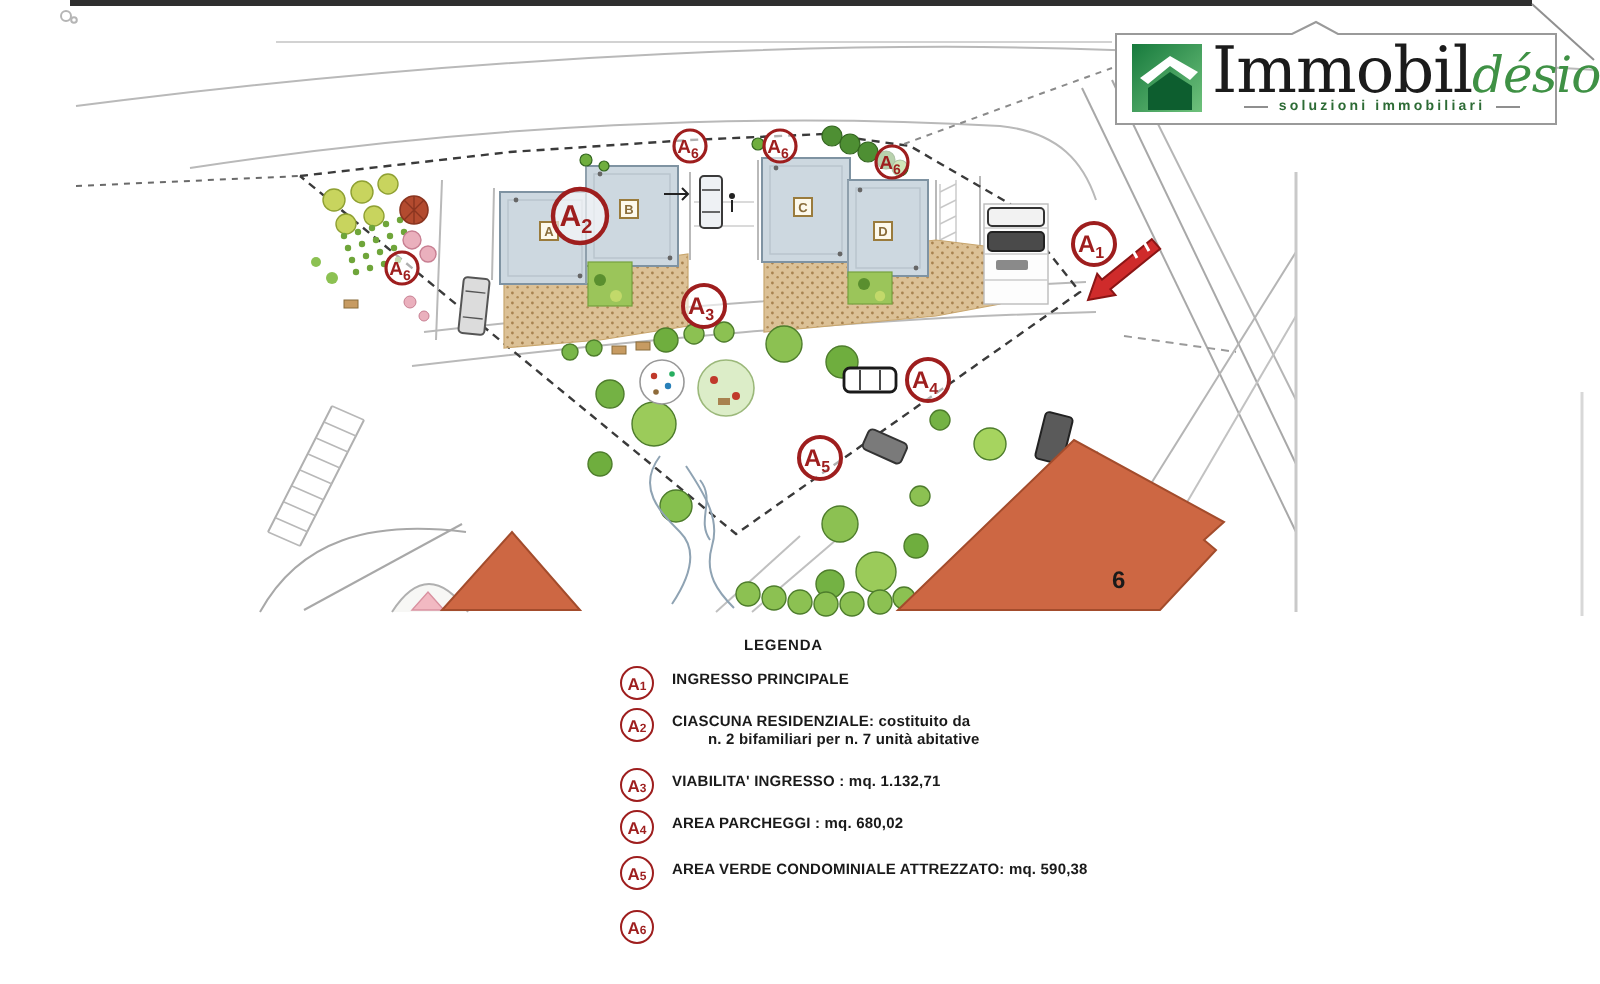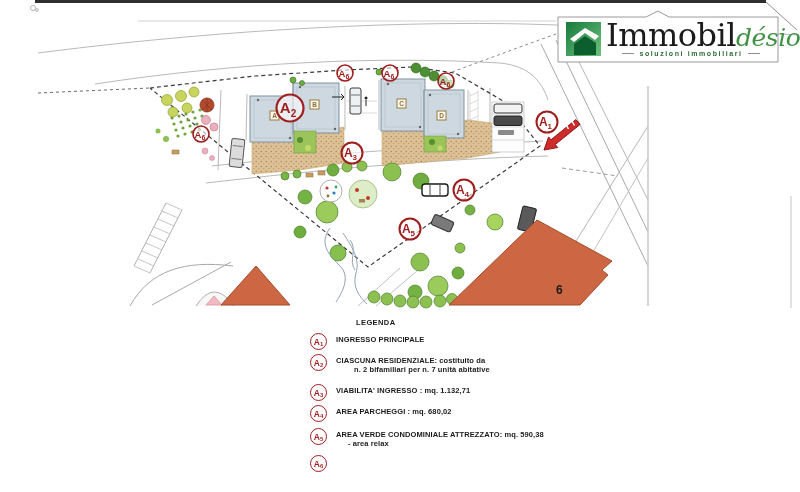--- a/index.html
+++ b/index.html
@@ -14,21 +14,21 @@
   
   .logo{position:absolute;left:556px;top:9px;width:224px;height:56px;}
   .logo svg{position:absolute;left:0;top:0;}
   .logo-text{position:absolute;left:50px;top:7px;white-space:nowrap;}
   .brand-black{font-family:"DejaVu Serif",serif;font-size:32px;color:#1b1b1b;letter-spacing:-0.5px;}
   .brand-green{font-family:"DejaVu Serif",serif;font-size:25px;color:#3f9145;font-style:italic;letter-spacing:-0.5px;text-align:right;}
   .tagline-row{position:absolute;left:52px;top:41px;width:166px;display:flex;align-items:center;justify-content:center;gap:5px;}
   .dash{display:inline-block;width:12px;height:1px;background:#8f8f8f;}
   .tagline{font-size:7px;letter-spacing:1.6px;color:#2d6b35;font-weight:bold;white-space:nowrap;}
   
-  .legend-title{position:absolute;left:356px;top:318px;font-size:7.5px;font-weight:bold;color:#1a1a1a;letter-spacing:0.4px;}
+  .legend-title{position:absolute;left:372px;top:318px;font-size:7.5px;font-weight:bold;color:#1a1a1a;letter-spacing:0.4px;}
   .lrow{position:absolute;left:310px;display:flex;gap:9px;align-items:flex-start;}
   .lcirc{width:15px;height:15px;border:1.7px solid #9e1e1e;border-radius:50%;color:#9e1e1e;
          display:flex;align-items:center;justify-content:center;font-weight:bold;font-size:8.5px;flex:none;}
   .lsub{font-size:6px;margin-top:4px;}
   .ltext{font-size:7.5px;font-weight:bold;color:#1a1a1a;line-height:8.5px;padding-top:3px;letter-spacing:0.1px;}
   .ind1{margin-left:18px;}
   .ind2{margin-left:12px;}
   
   .mtext{font-family:"Liberation Sans",sans-serif;font-weight:bold;fill:#9e1e1e;}
   .blbl{font-family:"Liberation Sans",sans-serif;font-weight:bold;fill:#8a6d3b;}
@@ -408,21 +408,20 @@
     </div>
 </div>
 
 <div class="lrow" style="top:428px;">
   <div class="lcirc">
       <span>A</span>
       <span class="lsub">5</span>
     </div>
   <div class="ltext">
     <div>AREA VERDE CONDOMINIALE ATTREZZATO: mq. 590,38</div>
-    <div class="ind2">- area relax</div>
   </div>
 </div>
 
 <div class="lrow" style="top:455px;">
   <div class="lcirc">
       <span>A</span>
       <span class="lsub">6</span>
     </div>
 </div>
 

